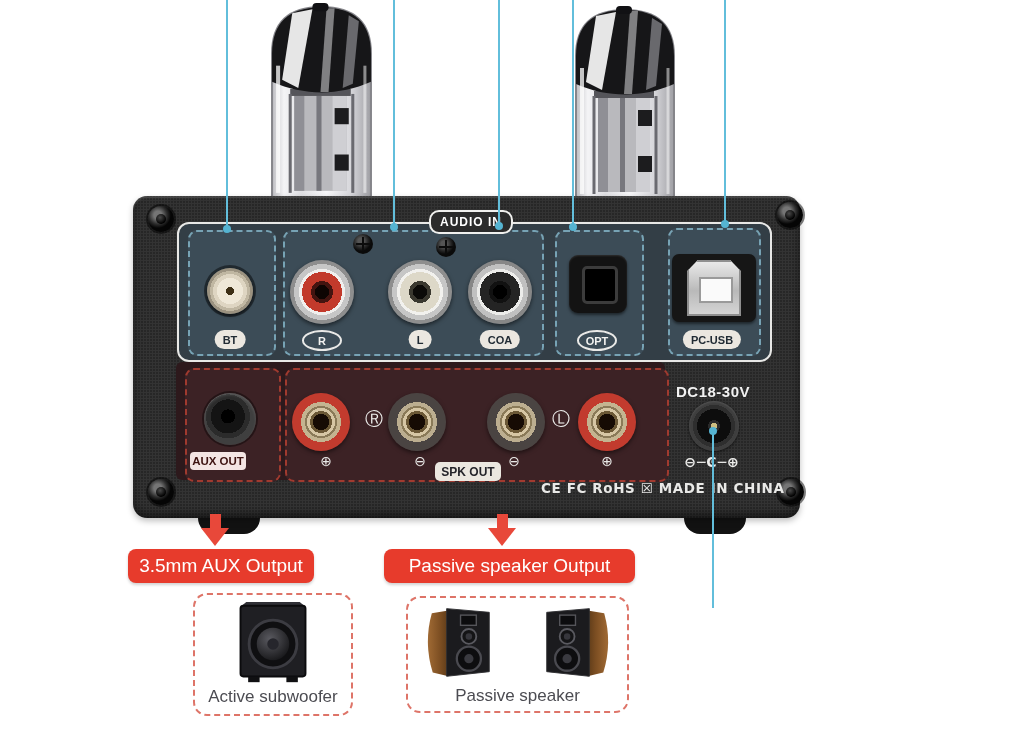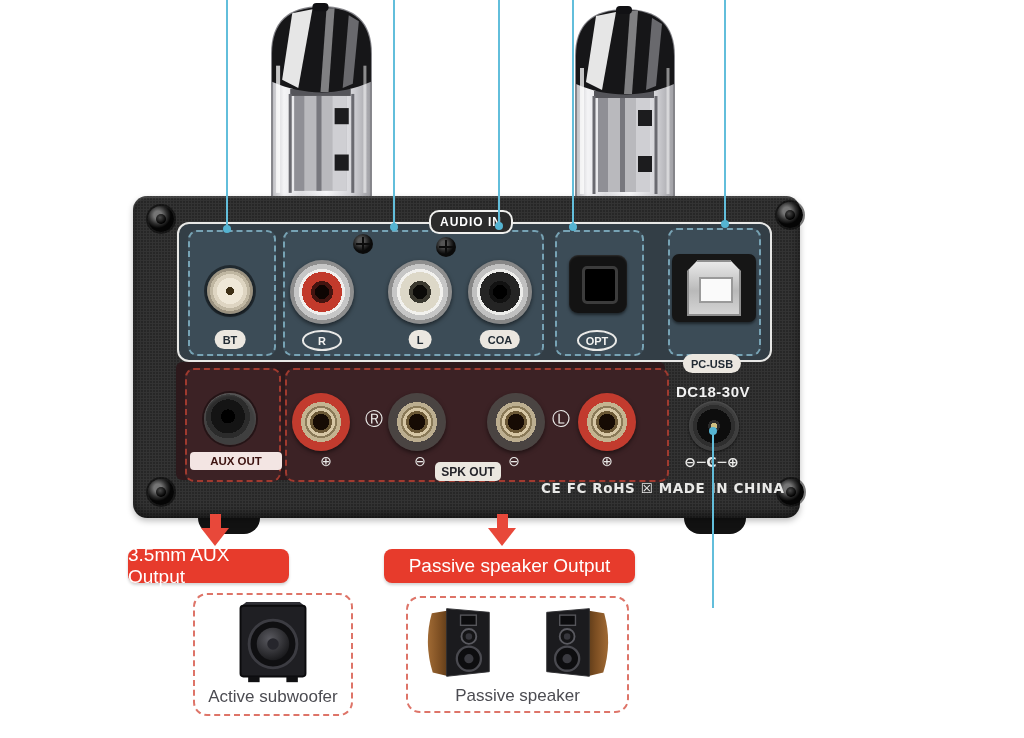--- a/index.html
+++ b/index.html
@@ -76,21 +76,21 @@
       background:radial-gradient(circle, #cdbd80 0 3px, #2a2a2a 3px 6px, #0d0d0d 6px 17px, #2e2e2e 17px 21px, #3e3e3e 21px 25px);
       box-shadow:0 1px 3px rgba(0,0,0,.6), inset 0 1px 2px rgba(255,255,255,.12);}
 
   
   .pill-solid{position:absolute;height:17px;padding:1px 8px;background:#ebe7e0;color:#212b34;
       font-size:11px;font-weight:bold;border-radius:10px;display:flex;align-items:center;justify-content:center;
       transform:translateX(-50%);white-space:nowrap;}
   .pill-outline{position:absolute;width:36px;height:17px;border:2px solid #e9e9e7;border-radius:50%;
       color:#f2f2f0;font-size:11px;font-weight:bold;display:flex;align-items:center;justify-content:center;
       transform:translateX(-50%);}
-  .aux-pill{position:absolute;width:92px;height:18px;background:#f3e5e3;color:#3c1210;font-size:11.5px;
+  .aux-pill{position:absolute;width:56px;height:18px;background:#f3e5e3;color:#3c1210;font-size:11.5px;
       font-weight:bold;border-radius:4px;display:flex;align-items:center;justify-content:center;}
   .spk-pill{position:absolute;width:66px;height:19px;background:#ebe7e0;color:#25252b;font-size:12px;
       font-weight:bold;border-radius:5px;display:flex;align-items:center;justify-content:center;}
   .ch-mark{position:absolute;color:#eeeeec;font-size:18px;transform:translate(-50%,-50%);
       font-family:"DejaVu Sans",sans-serif;}
   .pm{position:absolute;color:#e9e9e7;font-size:14px;transform:translate(-50%,-50%);
       font-family:"DejaVu Sans",sans-serif;}
   .dc-label{position:absolute;color:#f2f2f2;font-weight:bold;font-size:15px;transform:translateX(-50%);
       letter-spacing:.5px;}
   .dc-pol{position:absolute;color:#ededeb;font-size:14px;font-weight:bold;transform:translateX(-50%);
@@ -227,21 +227,21 @@
     <div class="opt-port" style="left:436px;top:59px;"></div>
     <div class="usb-port" style="left:539px;top:58px;">
       <div class="usb-shield"></div>
     </div>
 
     <div class="pill-solid" style="left:97px;top:134px;">BT</div>
     <div class="pill-outline" style="left:189px;top:134px;">R</div>
     <div class="pill-solid" style="left:287px;top:134px;">L</div>
     <div class="pill-solid" style="left:367px;top:134px;">COA</div>
     <div class="pill-outline" style="left:464px;top:134px;">OPT</div>
-    <div class="pill-solid" style="left:579px;top:134px;margin-top:24px;">PC-USB</div>
+    <div class="pill-solid" style="left:579px;top:134px;">PC-USB</div>
 
     <div class="strip-out"></div>
     <div class="dash-red" style="left:52px;top:172px;width:92px;height:110px;"></div>
     <div class="dash-red" style="left:152px;top:172px;width:380px;height:110px;"></div>
 
     <div class="aux-jack" style="left:71px;top:197px;"></div>
     <div class="aux-pill" style="left:57px;top:256px;">AUX OUT</div>
 
     <div class="post red" style="left:159px;top:197px;"></div>
     <div class="post blk" style="left:255px;top:197px;"></div>
@@ -261,21 +261,21 @@
     <div class="dc-label" style="left:580px;top:187px;">DC18-30V</div>
     <div class="dc-jack" style="left:556px;top:205px;"></div>
     <div class="dc-pol" style="left:579px;top:258px;">⊖─Ͼ─⊕</div>
 
     <div class="cert" style="left:408px;top:284px;">CE FC RoHS ☒ MADE IN CHINA</div>
   </div>
 
   <div class="dn-arrow" style="left:201px;top:514px;"></div>
   <div class="dn-arrow" style="left:488px;top:514px;"></div>
 
-  <div class="red-pill" style="left:128px;top:549px;width:161px;">3.5mm AUX Output</div>
+  <div class="red-pill" style="left:128px;top:549px;width:186px;">3.5mm AUX Output</div>
   <div class="red-pill" style="left:384px;top:549px;width:251px;">Passive speaker Output</div>
 
   <div class="dcline" style="left:712px;top:430px;height:178px;"></div>
   <div class="pwr">
   </div>
 
 
   <div class="prod-box" style="left:406px;top:596px;width:219px;height:113px;">
     <span class="prod-img" style="top:6px;">
       <svg width="196" height="76" viewBox="0 0 210 82">

